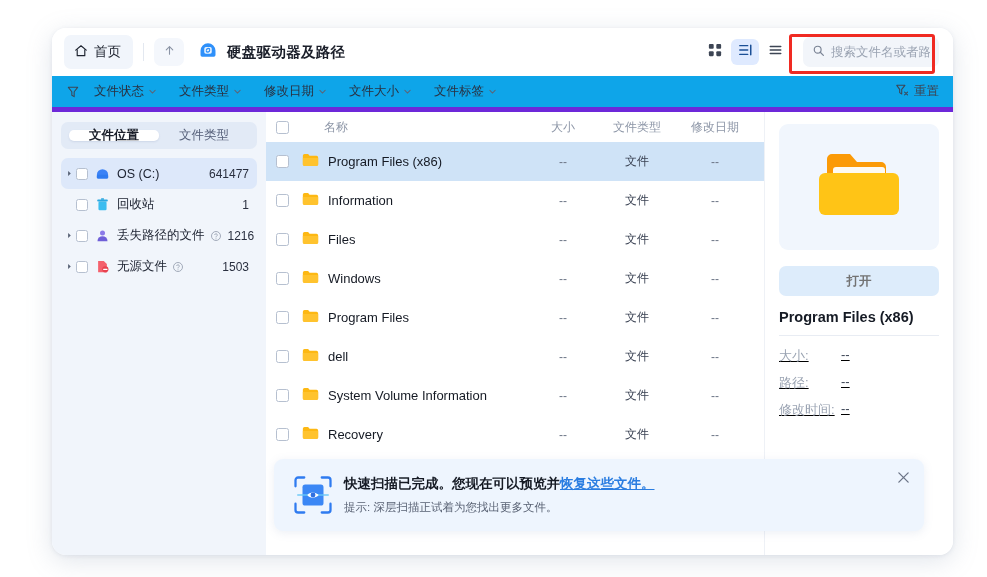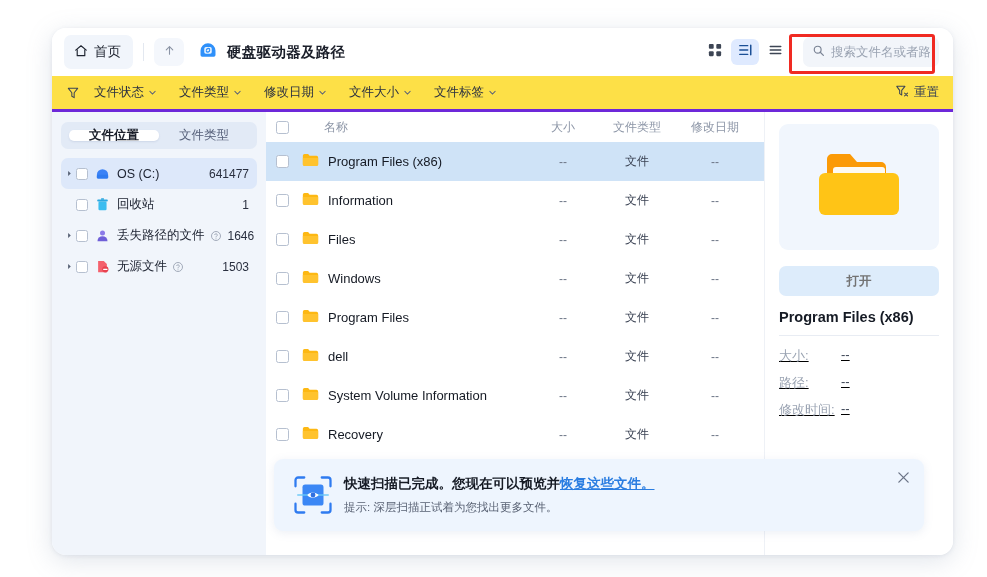--- a/index.html
+++ b/index.html
@@ -97,22 +97,22 @@
     border: 3px solid #f02a22;
     border-radius: 3px;
     pointer-events: none;
   }
 
   
   .filterbar {
     height: 36px; flex: 0 0 36px;
     display: flex; align-items: center;
     padding: 0 14px 0 14px;
-    background: #fde047;
-    border-bottom: 3px solid #6d28d9;
+    background: #0ea5e9;
+    border-bottom: 5px solid #6d28d9;
   }
   .filter-icon { margin-right: 14px; display: flex; align-items: center; }
   .fitem {
     display: flex; align-items: center; gap: 4px;
     margin-right: 22px;
     font-size: 12.5px; color: #2a3040;
     cursor: pointer;
   }
   .reset {
     margin-left: auto;
@@ -482,21 +482,21 @@
             </svg>
           </span>
           <span class="tlabel">丢失路径的文件</span>
           <span class="qmark">
             <svg width="12" height="12" viewBox="0 0 24 24" fill="none" stroke="#9aa3b2" stroke-width="1.8">
               <circle cx="12" cy="12" r="9"></circle>
               <path d="M9.4 9.2a2.7 2.7 0 0 1 5.2.9c0 1.8-2.6 2.1-2.6 3.9" stroke-linecap="round"></path>
               <circle cx="12" cy="17.4" r="1" fill="#9aa3b2" stroke="none"></circle>
             </svg>
           </span>
-          <span class="tcount">1646</span>
+          <span class="tcount">1216</span>
         </div>
 
         <div class="trow">
           <span class="caret">
             <svg width="7" height="7" viewBox="0 0 10 10">
                   <path d="M3 1.5 6.8 5 3 8.5z" fill="#555f72"></path>
                 </svg>
           </span>
           <span class="cbox"></span>
           <span class="titem-icon">

